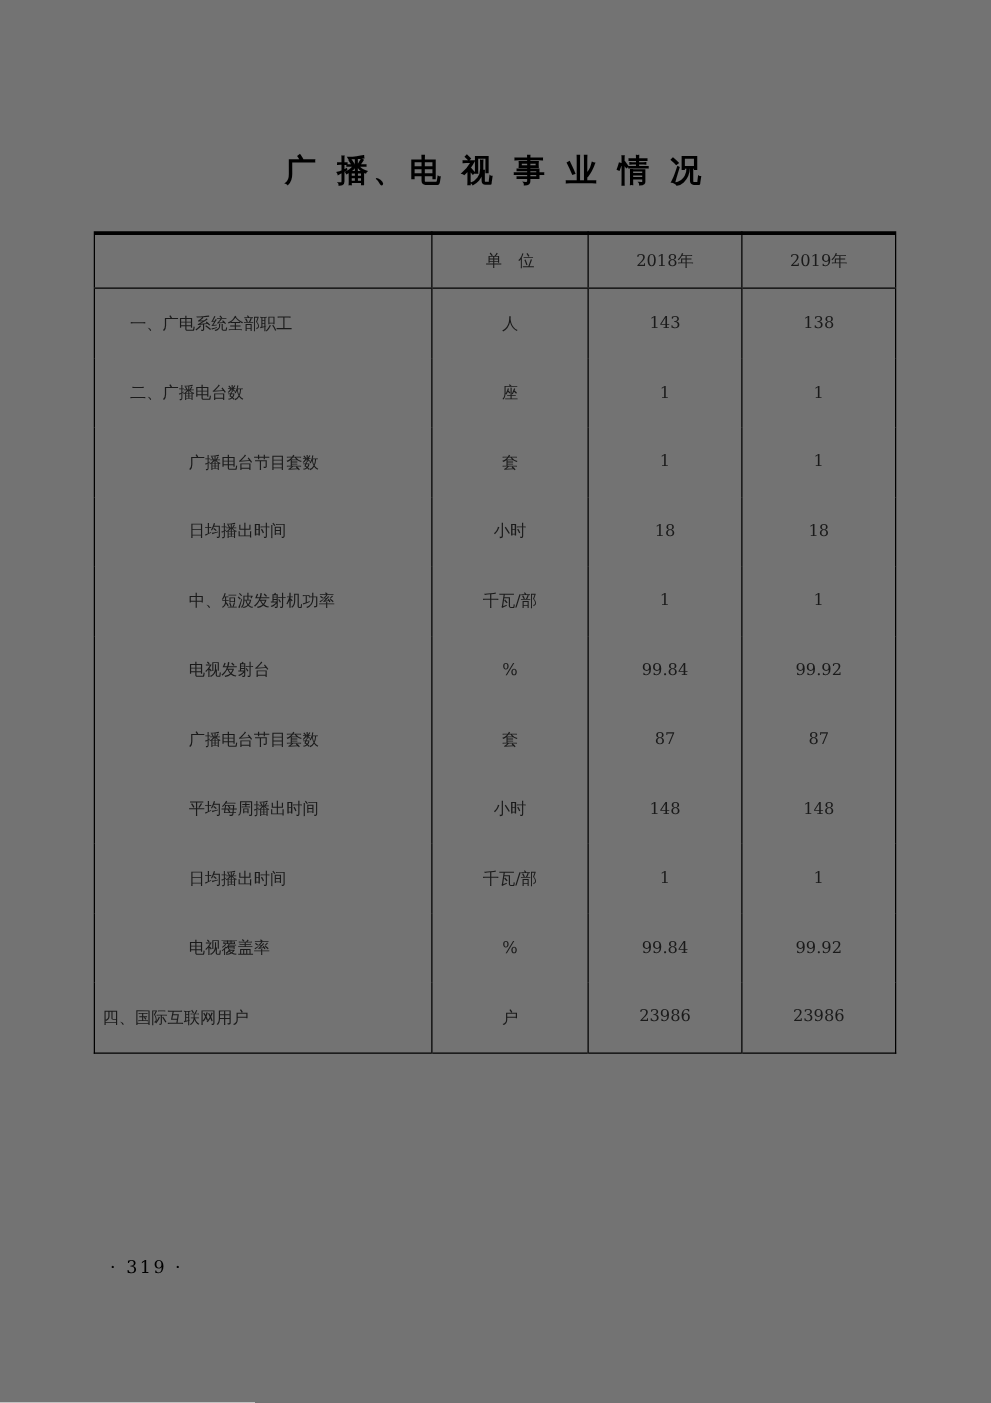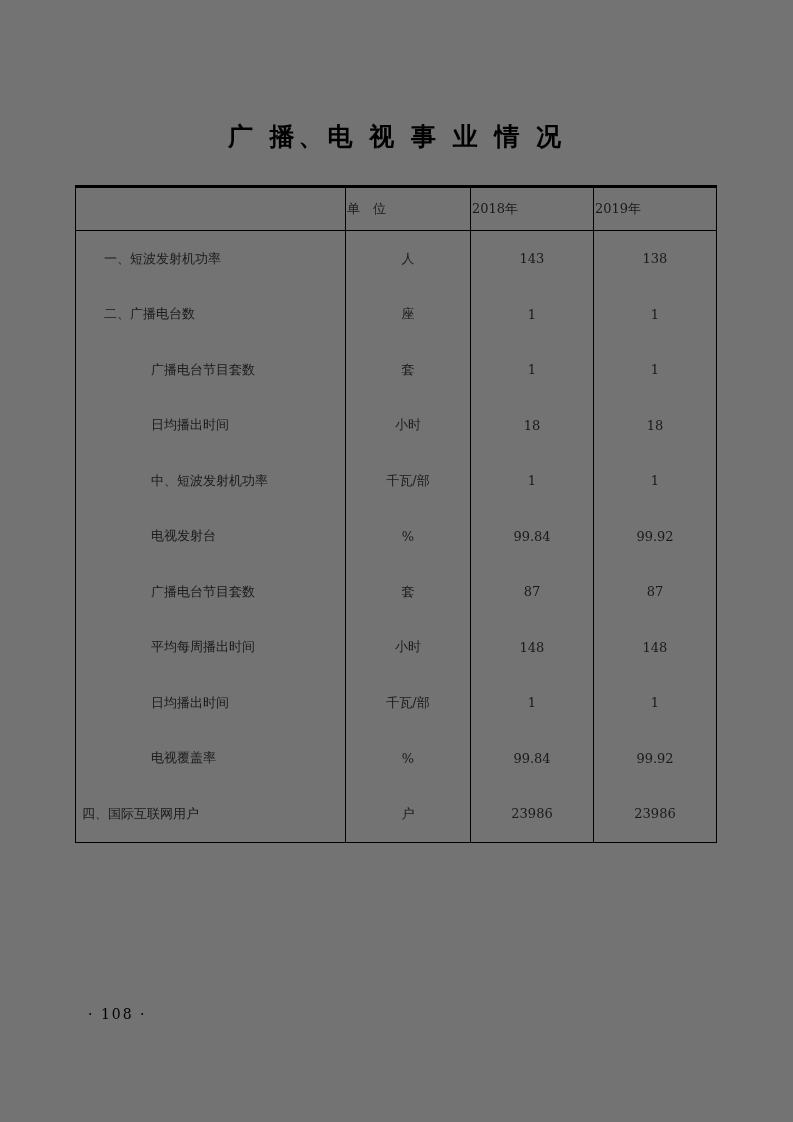--- a/index.html
+++ b/index.html
@@ -44,20 +44,21 @@
     font-size: 13px;
   }
   col.col-label { width: 270px; }
   col.col-unit  { width: 125px; }
   col.col-2018  { width: 123px; }
   col.col-2019  { width: 123px; }
 
   .stat-table thead td {
     height: 40px;
     border-bottom: 1px solid #000;
+    text-align: center;
     vertical-align: middle;
     font-size: 13px;
   }
   .stat-table tbody td {
     height: 53.5px;
     vertical-align: middle;
     text-align: center;
   }
   .stat-table td.sep {
     border-left: 1px solid #000;
@@ -96,21 +97,21 @@
       <thead>
         <tr>
           <td class="label"></td>
           <td class="sep">单　位</td>
           <td class="sep">2018年</td>
           <td class="sep">2019年</td>
         </tr>
       </thead>
       <tbody>
         <tr>
-          <td class="label indent-1">一、短波发射机功率</td>
+          <td class="label indent-1">一、广电系统全部职工</td>
           <td class="sep">人</td>
           <td class="sep">143</td>
           <td class="sep">138</td>
         </tr>
         <tr>
           <td class="label indent-1">二、广播电台数</td>
           <td class="sep">座</td>
           <td class="sep">1</td>
           <td class="sep">1</td>
         </tr>
@@ -165,15 +166,15 @@
         <tr>
           <td class="label indent-0">四、国际互联网用户</td>
           <td class="sep">户</td>
           <td class="sep">23986</td>
           <td class="sep">23986</td>
         </tr>
       </tbody>
     </table>
   </div>
 
-  <div class="page-number">· 108 ·</div>
+  <div class="page-number">· 319 ·</div>
 
 </div>
 
 </body></html>

